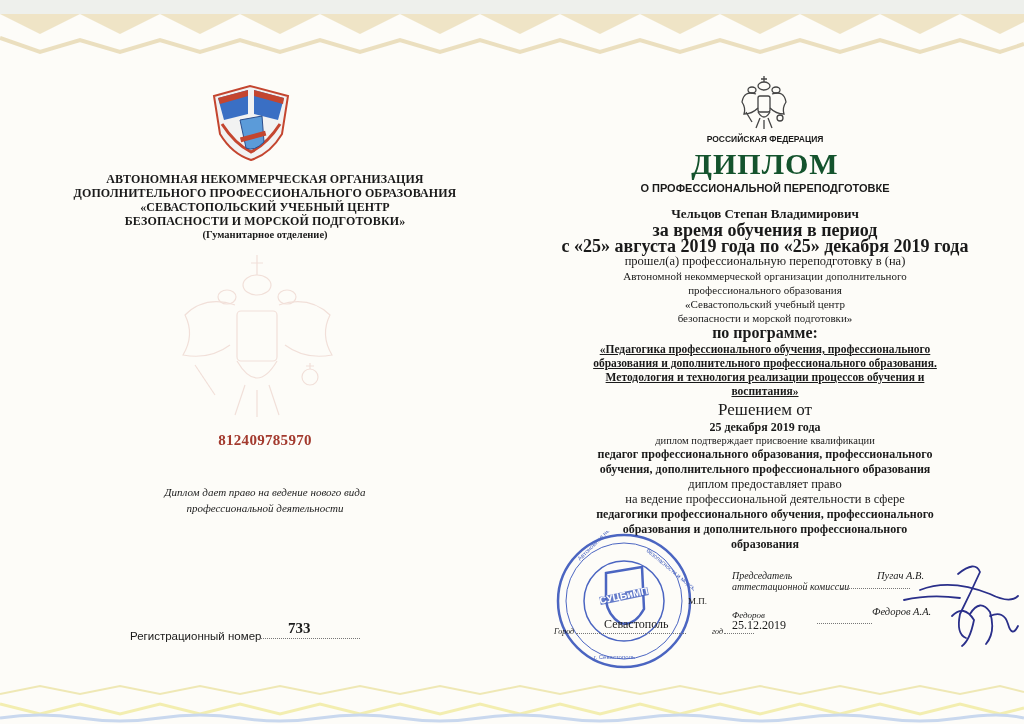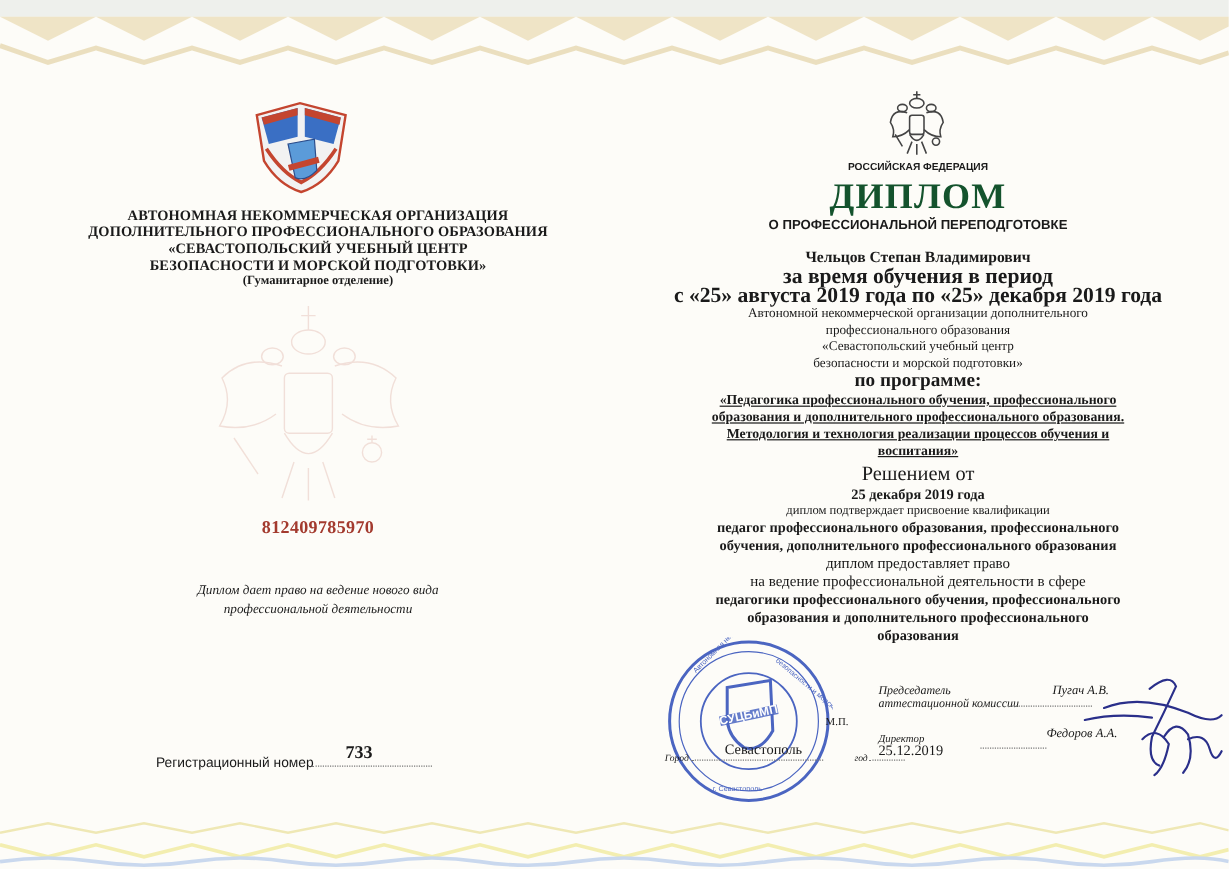--- a/index.html
+++ b/index.html
@@ -153,20 +153,21 @@
     </g>
   </svg>
   <div class="rf-label">РОССИЙСКАЯ ФЕДЕРАЦИЯ</div>
   <div class="diploma-title">ДИПЛОМ</div>
   <div class="diploma-sub">О ПРОФЕССИОНАЛЬНОЙ ПЕРЕПОДГОТОВКЕ</div>
 
   <div class="body-block">
     <div class="name">Чельцов Степан Владимирович</div>
     <div class="period">за время обучения в период</div>
     <div class="period">с «25» августа 2019 года по «25» декабря 2019 года</div>
+    <div class="passed">прошел(а) профессиональную переподготовку в (на)</div>
     <div class="org-r">Автономной некоммерческой организации дополнительного</div>
     <div class="org-r">профессионального образования</div>
     <div class="org-r">«Севастопольский учебный центр</div>
     <div class="org-r">безопасности и морской подготовки»</div>
     <div class="by-program">по программе:</div>
     <div class="program">
       <div>«Педагогика профессионального обучения, профессионального</div>
       <div>образования и дополнительного профессионального образования.</div>
       <div>Методология и технология реализации процессов обучения и</div>
       <div>воспитания»</div>
@@ -213,21 +214,21 @@
     <span class="year-line"></span>
   </div>
 
   <div class="sign-block">
     <div class="chair-label">
       <div>Председатель</div>
       <div>аттестационной комиссии</div>
     </div>
     <span class="chair-line"></span>
     <span class="chair-name">Пугач А.В.</span>
-    <div class="director-label">Директор</div>
+    <div class="director-label">Федоров</div>
     <div class="director-date">25.12.2019</div>
     <span class="director-line"></span>
     <span class="director-name">Федоров А.А.</span>
   </div>
 
   <svg class="signature" viewBox="0 0 120 100">
     <g fill="none" stroke="#2a2f8a" stroke-width="1.8" stroke-linecap="round">
       <path d="M58 20 Q75 6 80 18 Q70 40 60 60 Q56 80 66 84"></path>
       <path d="M20 36 Q50 24 90 40 Q110 50 118 42"></path>
       <path d="M4 46 Q30 40 60 44"></path>

